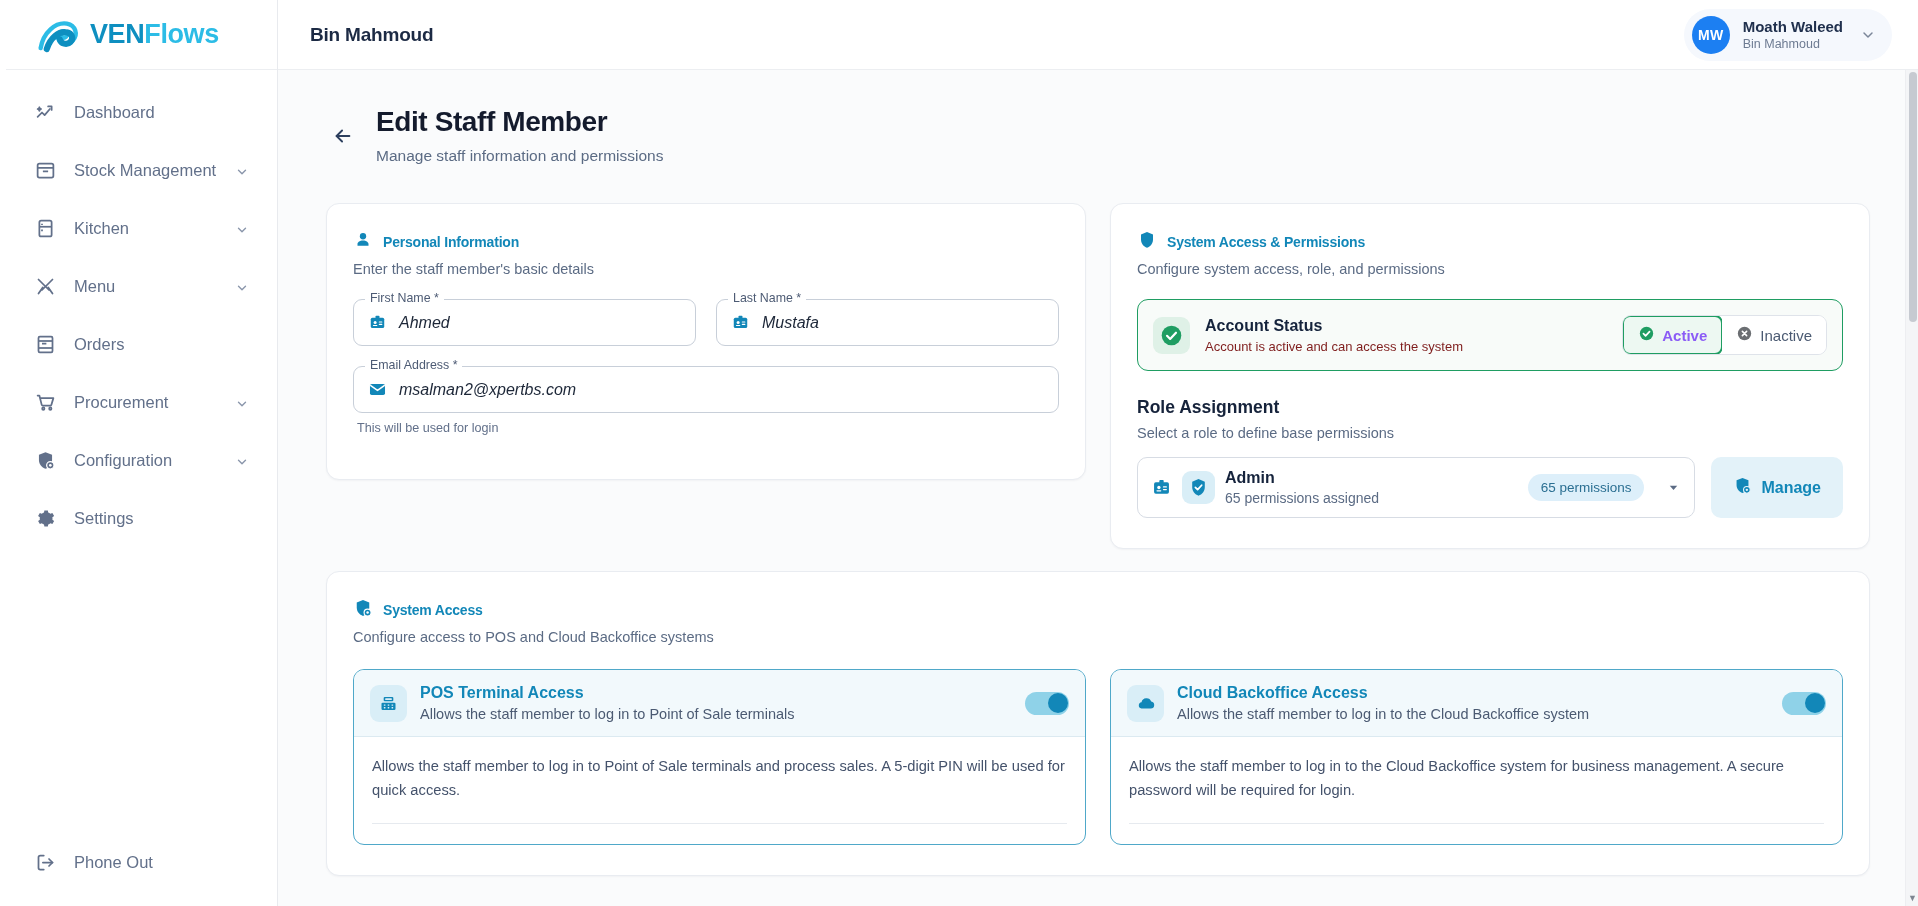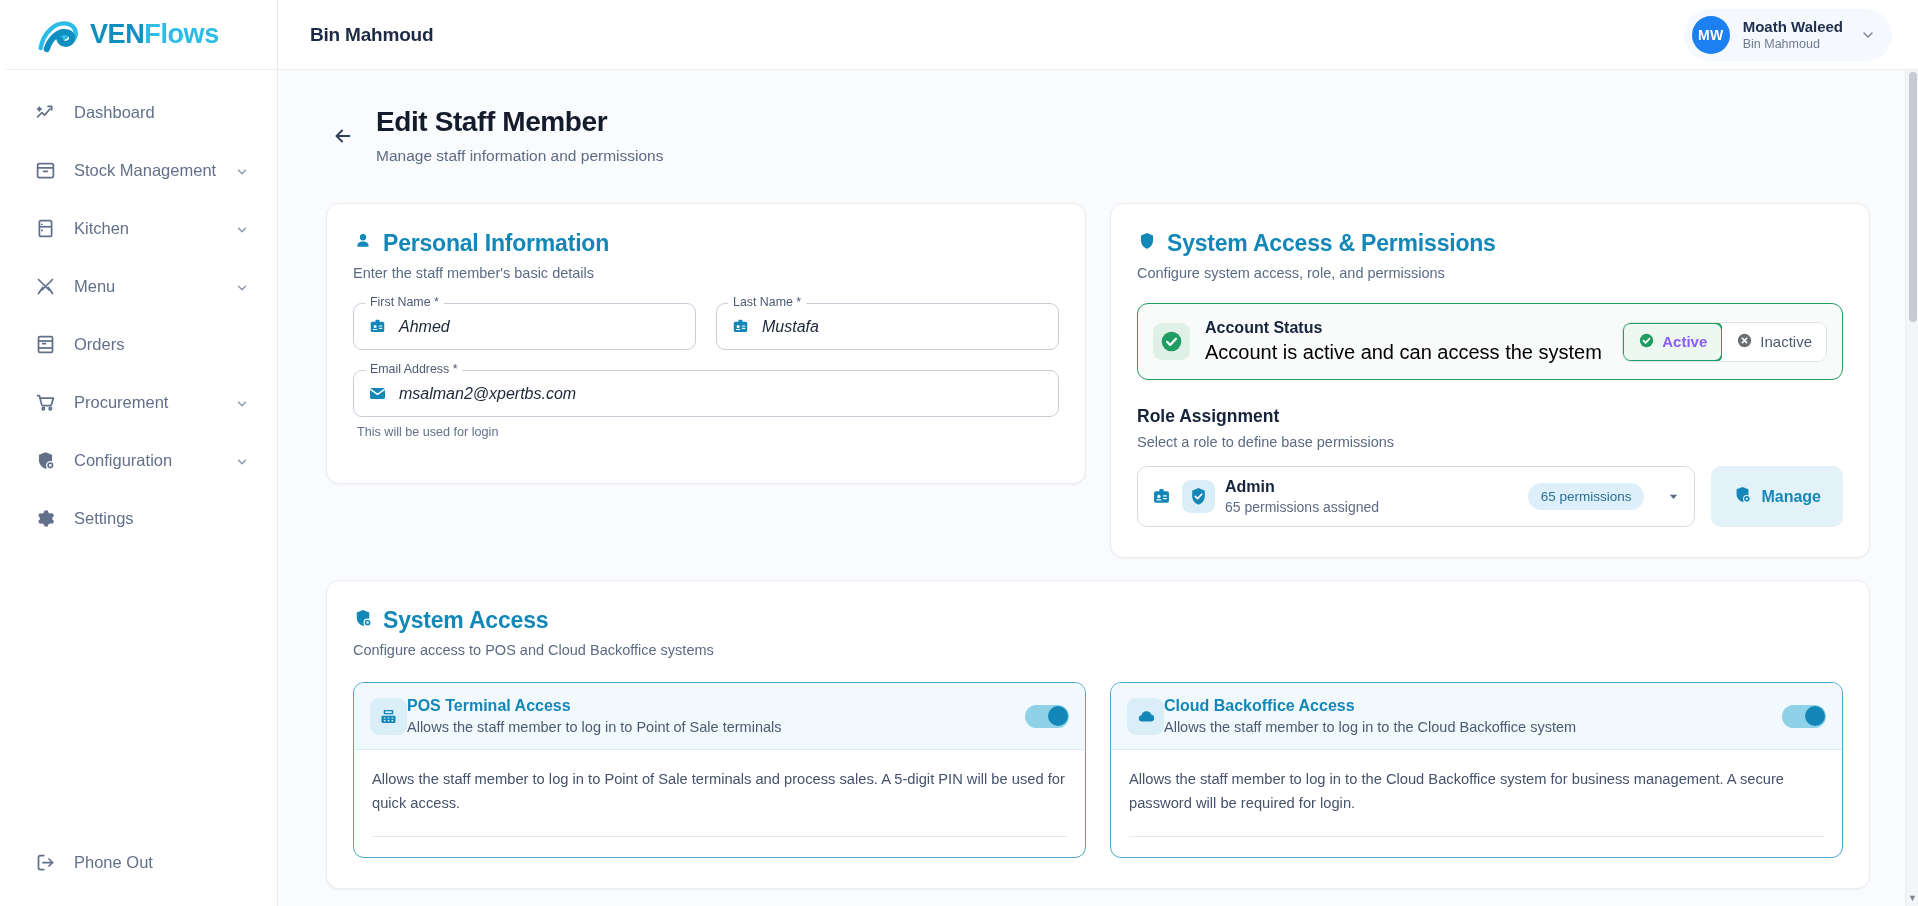--- a/index.html
+++ b/index.html
@@ -100,21 +100,21 @@
     border: 1px solid #e9ecf1;
     border-radius: 13px;
     box-shadow: 0 1px 2px rgba(18,38,63,0.04);
   }
   .col-left { flex: 1 1 0; min-width:0; }
   .col-right { flex: 1 1 0; min-width:0; }
 
   .card-pad { padding: 26px 26px 30px 26px; }
   .card-title {
     display: flex; align-items: center; gap: 10px;
-    font-size: 23px; font-weight: 700; color: #1287b8; letter-spacing: -0.2px;
+    font-size: 14px; font-weight: 700; color: #1287b8; letter-spacing: -0.2px;
   }
   .card-sub { font-size: 14.5px; color: #5b6b84; margin-top: 8px; }
 
   
   .fields { margin-top: 22px; }
   .frow { display: flex; gap: 20px; }
   .fset {
     position: relative;
     border: 1px solid #c8cfd9; border-radius: 9px;
     height: 47px; display: flex; align-items: center;
@@ -138,21 +138,21 @@
     background: #f8fbf9;
     display: flex; align-items: center; gap: 15px;
     padding: 15px 15px;
   }
   .status-ico-wrap {
     width: 37px; height: 37px; border-radius: 9px; background: #dff1e7;
     display: flex; align-items: center; justify-content: center; flex: 0 0 37px;
   }
   .status-txt { flex: 1 1 auto; min-width: 0; }
   .status-title { font-size: 16px; font-weight: 700; color: #15233c; }
-  .status-desc { font-size: 20px; color: #000000; margin-top: 4px; }
+  .status-desc { font-size: 13px; color: #7f1d1d; margin-top: 4px; }
   .seg { display: flex; border: 1px solid #dfe3ea; border-radius: 9px; overflow: hidden; background:#fff; }
   .seg-btn {
     display: flex; align-items: center; gap: 7px;
     padding: 8px 14px; font-size: 15px; cursor: pointer;
     color: #4b5a72; background: #fff;
   }
   .seg-btn.active {
     background: #edf8f2; color: #8b5cf6; font-weight: 700;
     border: 2px solid #1f9d62; border-radius: 8px; margin: -1px;
   }
@@ -188,21 +188,21 @@
   }
 
   
   .wide-card { margin-top: 22px; }
   .sa-grid { display: flex; gap: 24px; margin-top: 24px; }
   .sa-card {
     flex: 1 1 0; min-width:0;
     border: 1px solid #4fa8c9; border-radius: 11px; overflow: hidden; background: #fff;
   }
   .sa-head {
-    display: flex; align-items: center; 
+    display: flex; align-items: center; gap: 13px;
     background: #f2f9fc; padding: 14px 16px;
     border-bottom: 1px solid #dceaf1;
   }
   .sa-ico {
     width: 37px; height: 37px; border-radius: 9px; background: #d9eef7;
     display:flex; align-items:center; justify-content:center; flex:0 0 37px; color:#1287b8;
   }
   .sa-head-txt { flex: 1 1 auto; min-width:0; }
   .sa-title { font-size: 16px; font-weight: 700; color: #1287b8; }
   .sa-sub { font-size: 14.5px; color: #4b5a72; margin-top: 4px; }

